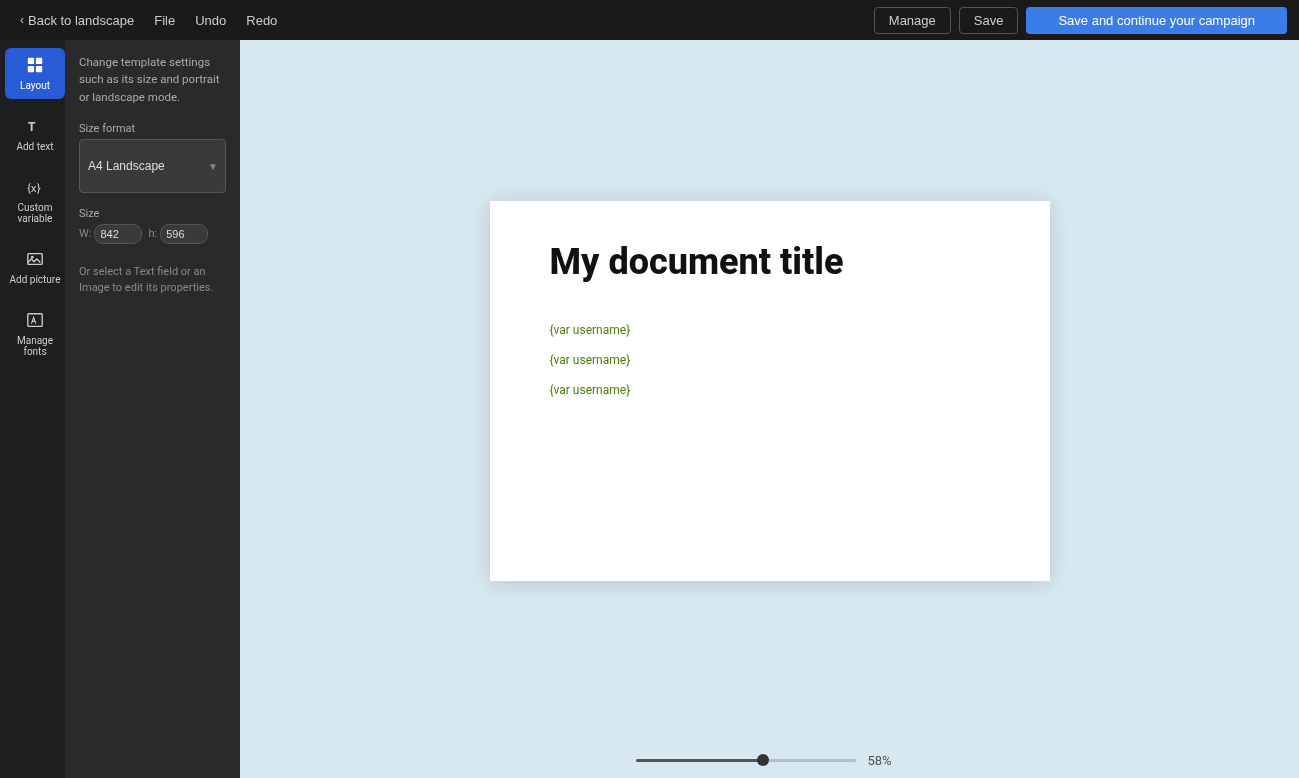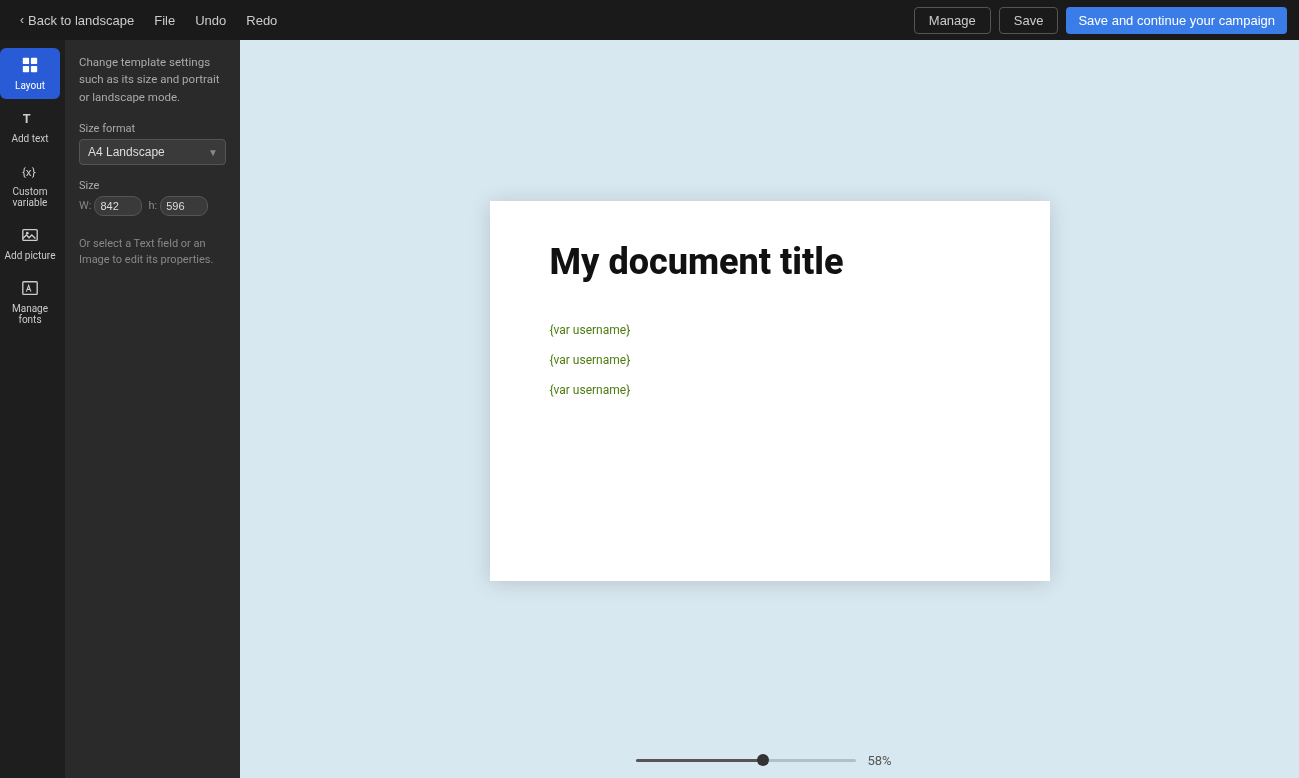--- a/index.html
+++ b/index.html
@@ -57,42 +57,42 @@
       font-size: 13px;
       padding: 5px 14px;
       border-radius: 4px;
       cursor: pointer;
     }
     .save-continue-btn {
       background: #3b7de8;
       border: none;
       color: #fff;
       font-size: 13px;
-      padding: 6px 12px;
+      padding: 6px 32px;
       border-radius: 4px;
       cursor: pointer;
       font-weight: 500;
     }
 
     
     .main-area {
       display: flex;
       flex: 1;
       overflow: hidden;
     }
 
     
     .sidebar {
       width: 65px;
       background: #1e1e1e;
       display: flex;
       flex-direction: column;
-      align-items: flex-start;
+      align-items: flex-end;
       padding-top: 8px;
-      gap: 2px;
+      gap: 10px;
       flex-shrink: 0;
     }
     .sidebar-item {
       width: 60px;
       display: flex;
       flex-direction: column;
       align-items: center;
       justify-content: center;
       padding: 8px 4px;
       border-radius: 6px;
@@ -136,21 +136,21 @@
     }
     .panel-select-container {
       position: relative;
     }
     .panel-select {
       width: 100%;
       background: #3a3a3a;
       border: 1px solid #555;
       color: #ddd;
       font-size: 12px;
-      padding: 5px 8px;
+      padding: 19px 8px;
       border-radius: 4px;
       appearance: none;
       cursor: pointer;
     }
     .select-arrow {
       position: absolute;
       right: 8px;
       top: 50%;
       transform: translateY(-50%);
       color: #888;

